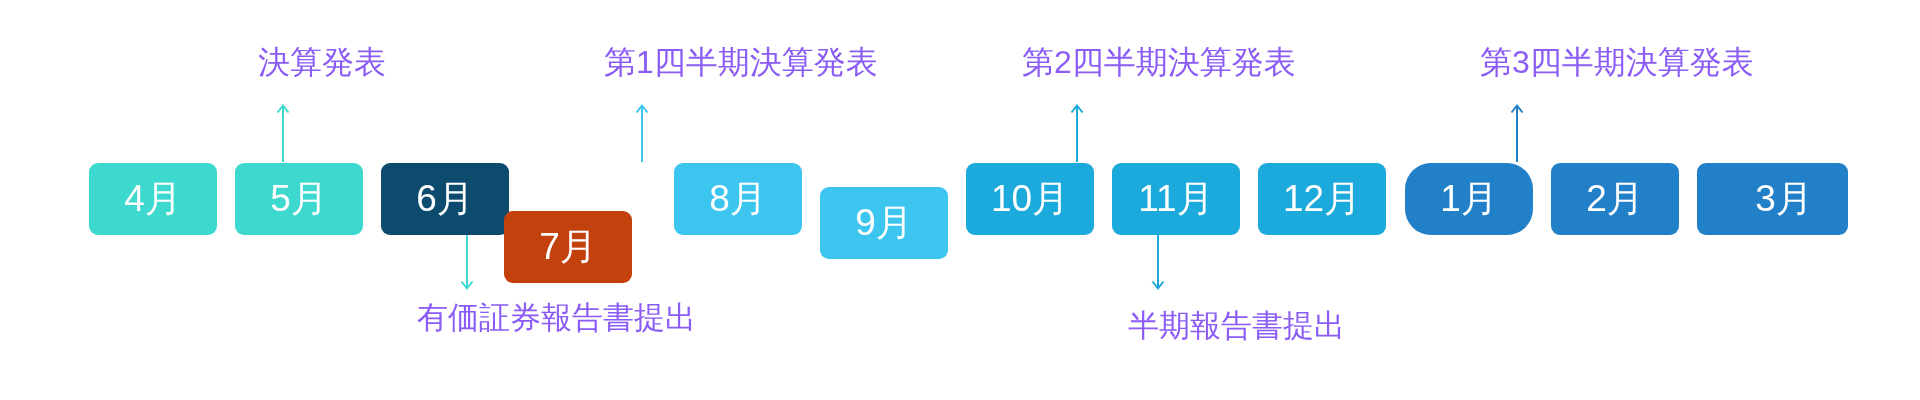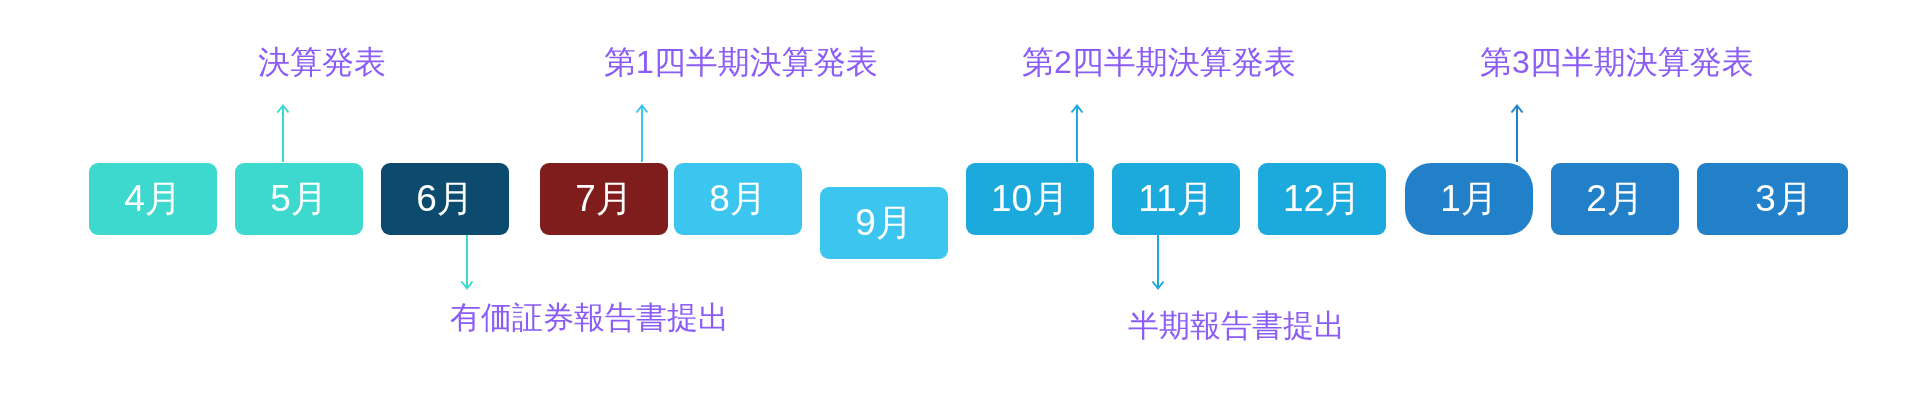--- a/index.html
+++ b/index.html
@@ -49,36 +49,36 @@
   }
 </style>
 </head>
 <body>
 
 <div class="canvas">
 
   <div class="month" style="left: 89px; background-color: rgb(61, 217, 206);">4月</div>
   <div class="month" style="left: 235px; background-color: rgb(61, 217, 206);">5月</div>
   <div class="month" style="left: 381px; background-color: #0c4a6e;">6月</div>
-  <div class="month" style="left: 540px; background-color: #7f1d1d;">7月</div>
+  <div class="month" style="left: 504px; background-color: #c2410c; margin-top: 48px;">7月</div>
   <div class="month" style="left: 674px; background-color: rgb(60, 197, 239);">8月</div>
   <div class="month" style="left: 820px; background-color: rgb(60, 197, 239); margin-top: 24px;">9月</div>
   <div class="month" style="left: 966px; background-color: rgb(28, 169, 219);">10月</div>
   <div class="month" style="left: 1112px; background-color: rgb(28, 169, 219);">11月</div>
   <div class="month" style="left: 1258px; background-color: rgb(28, 169, 219);">12月</div>
   <div class="month" style="left: 1405px; background-color: rgb(34, 128, 201); border-radius: 26px;">1月</div>
   <div class="month" style="left: 1551px; background-color: rgb(34, 128, 201);">2月</div>
   <div class="month" style="left: 1697px; background-color: rgb(34, 128, 201); padding-left: 23px;">3月</div>
 
   <div class="event-label" style="left:258px;  top:45px">決算発表</div>
   <div class="event-label" style="left:604px;  top:45px">第1四半期決算発表</div>
   <div class="event-label" style="left:1022px; top:45px">第2四半期決算発表</div>
   <div class="event-label" style="left:1480px; top:45px">第3四半期決算発表</div>
 
-  <div class="event-label bottom" style="left:450px; top:300px">
+  <div class="event-label bottom" style="left:417px; top:300px">
     <div>有価証券報告書提出</div>
   </div>
   <div class="event-label bottom" style="left:1128px; top:308px">半期報告書提出</div>
 
   <svg class="arrow" style="left: 275px; top: 103px; color: rgb(61, 217, 206);" width="16" height="60" viewBox="0 0 16 60">
     <line x1="8" y1="59" x2="8" y2="3" stroke="currentColor" stroke-width="2"></line>
     <polyline points="2.5,9.5 8,2.5 13.5,9.5" fill="none" stroke="currentColor" stroke-width="2"></polyline>
   </svg>
   <svg class="arrow" style="left: 634px; top: 103px; color: rgb(60, 197, 239);" width="16" height="60" viewBox="0 0 16 60">
     <line x1="8" y1="59" x2="8" y2="3" stroke="currentColor" stroke-width="2"></line>

